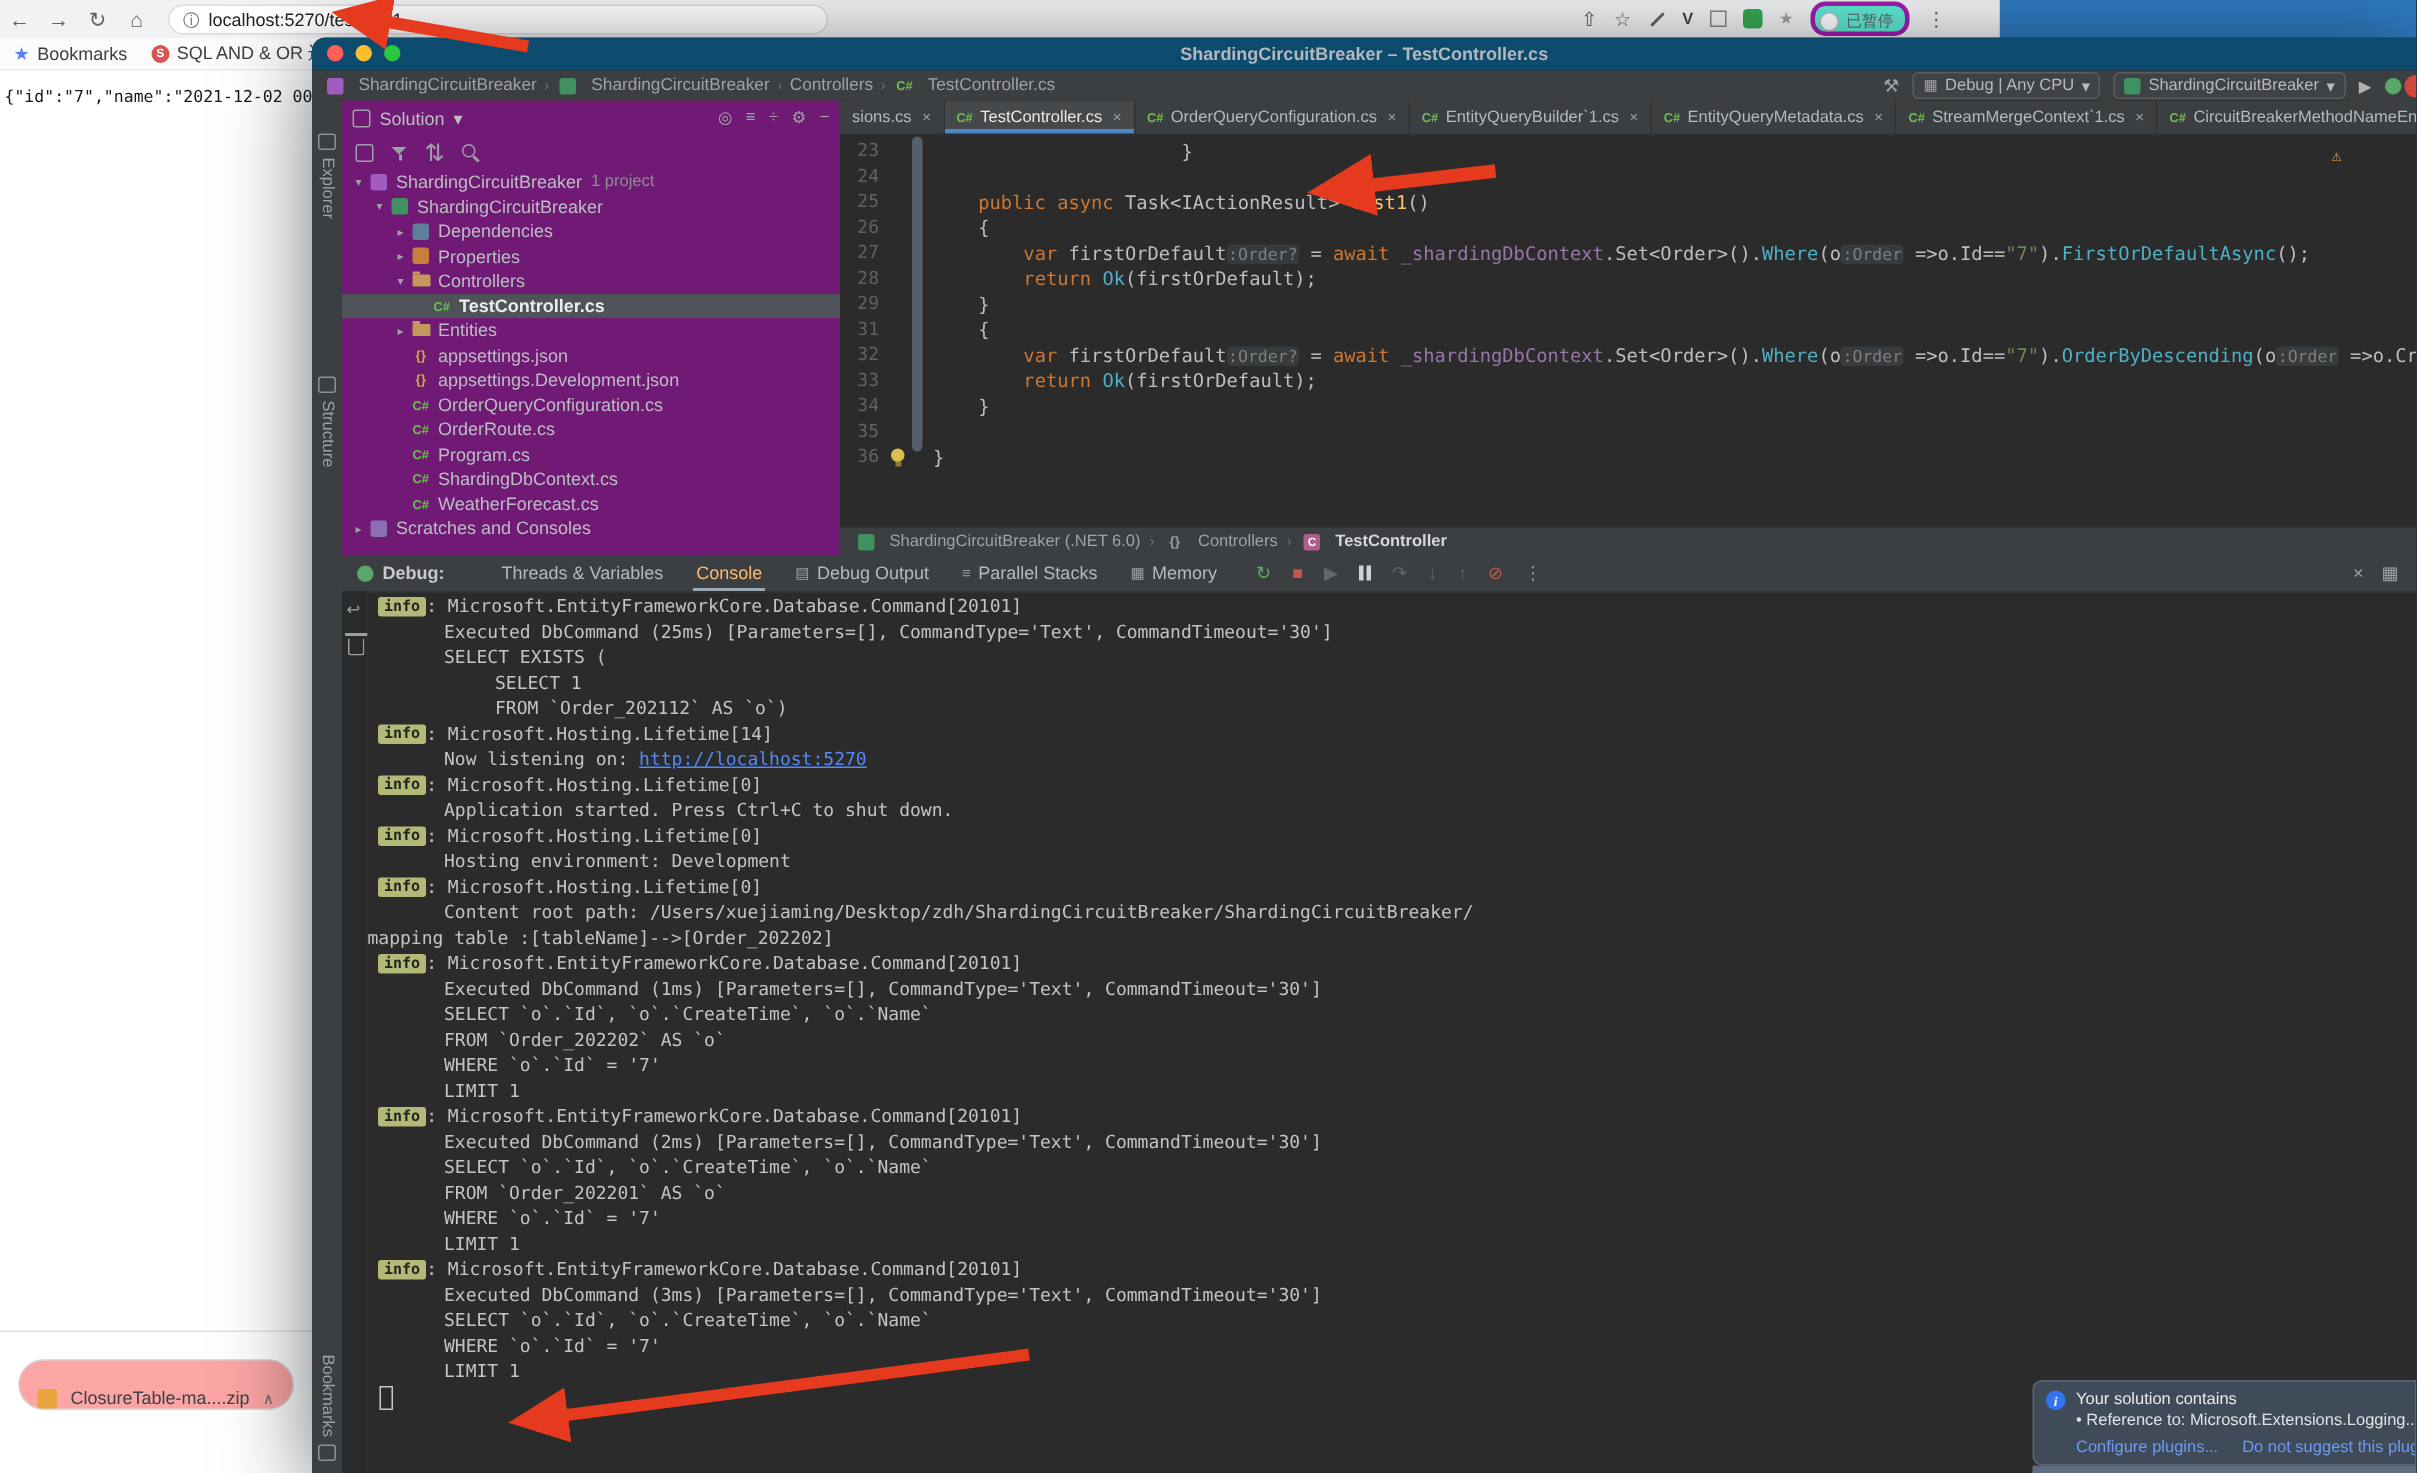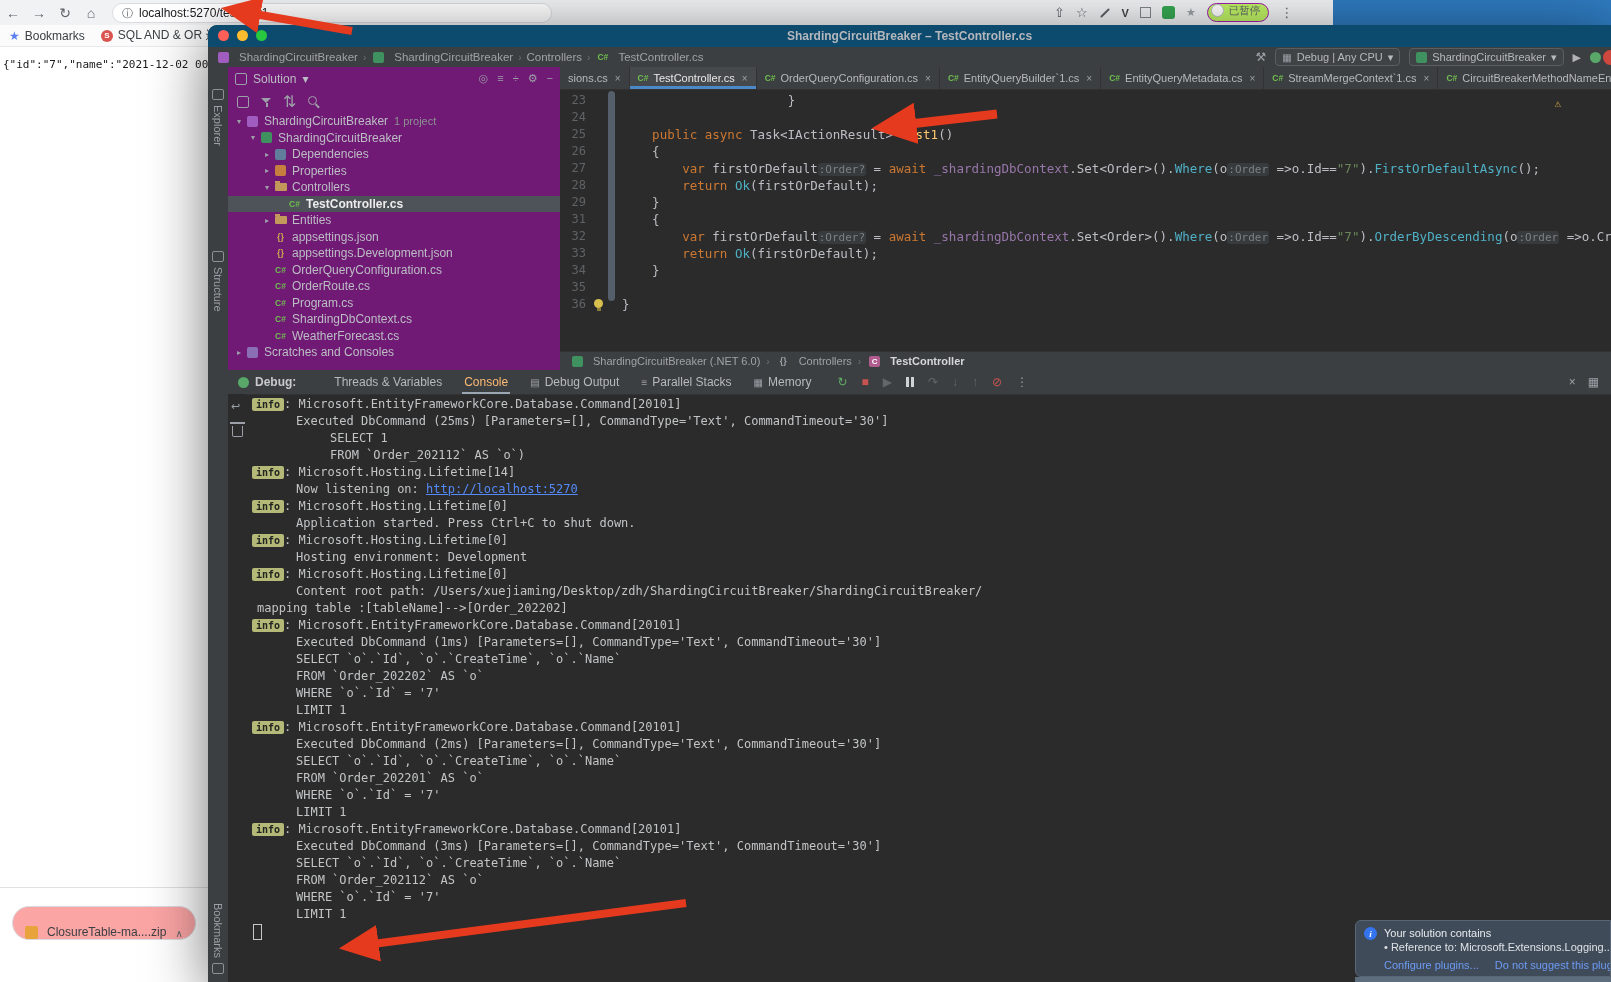--- a/index.html
+++ b/index.html
@@ -11,21 +11,21 @@
   .omnibox{position:absolute;left:112px;top:3px;width:420px;height:18px;background:#fff;border:1px solid #dadce0;border-radius:10px;display:flex;align-items:center;padding:0 9px;gap:6px}
   .omni-info{font-size:11px;color:#5f6368}
   .omni-url{font-size:12px;color:#202124;white-space:nowrap}
   .b-right{position:absolute;left:1054px;top:0;height:25px;display:flex;align-items:center;gap:11px}
   .bi{font-size:13px;color:#5f6368}
   .ext-pen{width:12px;height:2px;background:#5f6368;transform:rotate(-45deg);border-radius:1px}
   .ext-v{font-size:11px;font-weight:bold;color:#444}
   .ext-crop{width:9px;height:9px;border:1.5px solid #80868b}
   .ext-green{width:13px;height:13px;background:#36a852;border-radius:3px}
   .ext-pin{font-size:11px;color:#9aa0a6}
-  .pill{height:17px;border:1px solid #a21caf;background:#bef264;border-radius:10px;display:flex;align-items:flex-start;gap:5px;padding:0 8px 0 3px}
+  .pill{height:17px;border:3px solid #a21caf;background:#5eead4;border-radius:10px;display:flex;align-items:flex-end;gap:5px;padding:0 8px 0 3px}
   .pill-dot{width:11px;height:11px;border-radius:50%;background:#fff;border:1px solid #b9bdc2}
   .pill-txt{font-size:10.5px;color:#5f6368}
   .b-bookmarks{position:absolute;left:0;top:25px;right:0;height:21px;background:#fbfbfc;border-bottom:1px solid #e8eaed;display:flex;align-items:center;padding-left:9px;gap:16px;font-size:12px;color:#3c4043}
   .bkm{display:flex;align-items:center;gap:5px;white-space:nowrap}
   .star-blue{color:#5a7ff0;font-size:12px}
   .site-ico{width:12px;height:12px;border-radius:50%;background:#d9534f;color:#fff;font-size:8px;font-weight:bold;display:flex;align-items:center;justify-content:center}
   .b-page-text{position:absolute;left:3px;top:58px;font:11px "DejaVu Sans Mono",monospace;color:#1a1a1a;white-space:nowrap}
   .b-shelf{position:absolute;left:0;bottom:0;right:0;height:94px;background:#fff;border-top:1px solid #dfe1e5}
   .dl-chip{position:absolute;left:12px;top:18px;height:32px;border:1px solid #d9dbe0;border-radius:17px;background:#fca5a5;display:flex;align-items:flex-end;padding:0 12px;gap:9px;font-size:12px;color:#3c4043}
   .zip-ico{width:13px;height:13px;background:#e8a33d;border-radius:2px}
@@ -486,47 +486,47 @@
         <span>▦</span>
       </span>
     </div>
     <div class="cgutter">
       <span class="cg1">↩</span>
       <span class="trash"></span>
     </div>
     <div class="console">
         <div class="lrow"><span class="badge">info</span><span class="lt">: Microsoft.EntityFrameworkCore.Database.Command[20101]</span></div>
         <div class="lrow"><span class="lt" style="padding-left: 51px;">Executed DbCommand (25ms) [Parameters=[], CommandType='Text', CommandTimeout='30']</span></div>
+        <div class="lrow"><span class="lt" style="padding-left: 51px;">SELECT EXISTS (</span></div>
         <div class="lrow"><span class="lt" style="padding-left: 85px;">SELECT 1</span></div>
         <div class="lrow"><span class="lt" style="padding-left: 85px;">FROM `Order_202112` AS `o`)</span></div>
         <div class="lrow"><span class="badge">info</span><span class="lt">: Microsoft.Hosting.Lifetime[14]</span></div>
         <div class="lrow"><span class="lt" style="padding-left: 51px;">Now listening on: </span><span class="clink">http://localhost:5270</span></div>
         <div class="lrow"><span class="badge">info</span><span class="lt">: Microsoft.Hosting.Lifetime[0]</span></div>
         <div class="lrow"><span class="lt" style="padding-left: 51px;">Application started. Press Ctrl+C to shut down.</span></div>
         <div class="lrow"><span class="badge">info</span><span class="lt">: Microsoft.Hosting.Lifetime[0]</span></div>
         <div class="lrow"><span class="lt" style="padding-left: 51px;">Hosting environment: Development</span></div>
         <div class="lrow"><span class="badge">info</span><span class="lt">: Microsoft.Hosting.Lifetime[0]</span></div>
         <div class="lrow"><span class="lt" style="padding-left: 51px;">Content root path: /Users/xuejiaming/Desktop/zdh/ShardingCircuitBreaker/ShardingCircuitBreaker/</span></div>
-        <div class="lrow"><span class="lt" style="padding-left: 0px; margin-left: 12px;">mapping table :[tableName]--&gt;[Order_202202]</span></div>
+        <div class="lrow"><span class="lt" style="padding-left: 0px;">mapping table :[tableName]--&gt;[Order_202202]</span></div>
         <div class="lrow"><span class="badge">info</span><span class="lt">: Microsoft.EntityFrameworkCore.Database.Command[20101]</span></div>
         <div class="lrow"><span class="lt" style="padding-left: 51px;">Executed DbCommand (1ms) [Parameters=[], CommandType='Text', CommandTimeout='30']</span></div>
         <div class="lrow"><span class="lt" style="padding-left: 51px;">SELECT `o`.`Id`, `o`.`CreateTime`, `o`.`Name`</span></div>
         <div class="lrow"><span class="lt" style="padding-left: 51px;">FROM `Order_202202` AS `o`</span></div>
         <div class="lrow"><span class="lt" style="padding-left: 51px;">WHERE `o`.`Id` = '7'</span></div>
         <div class="lrow"><span class="lt" style="padding-left: 51px;">LIMIT 1</span></div>
         <div class="lrow"><span class="badge">info</span><span class="lt">: Microsoft.EntityFrameworkCore.Database.Command[20101]</span></div>
         <div class="lrow"><span class="lt" style="padding-left: 51px;">Executed DbCommand (2ms) [Parameters=[], CommandType='Text', CommandTimeout='30']</span></div>
         <div class="lrow"><span class="lt" style="padding-left: 51px;">SELECT `o`.`Id`, `o`.`CreateTime`, `o`.`Name`</span></div>
         <div class="lrow"><span class="lt" style="padding-left: 51px;">FROM `Order_202201` AS `o`</span></div>
         <div class="lrow"><span class="lt" style="padding-left: 51px;">WHERE `o`.`Id` = '7'</span></div>
         <div class="lrow"><span class="lt" style="padding-left: 51px;">LIMIT 1</span></div>
         <div class="lrow"><span class="badge">info</span><span class="lt">: Microsoft.EntityFrameworkCore.Database.Command[20101]</span></div>
         <div class="lrow"><span class="lt" style="padding-left: 51px;">Executed DbCommand (3ms) [Parameters=[], CommandType='Text', CommandTimeout='30']</span></div>
         <div class="lrow"><span class="lt" style="padding-left: 51px;">SELECT `o`.`Id`, `o`.`CreateTime`, `o`.`Name`</span></div>
-        <div class="lrow"><span class="lt" style="padding-left: 51px;">FROM `Order_202112` AS `o`</span></div>
         <div class="lrow"><span class="lt" style="padding-left: 51px;">WHERE `o`.`Id` = '7'</span></div>
         <div class="lrow"><span class="lt" style="padding-left: 51px;">LIMIT 1</span></div>
         <div class="lrow"><span class="lt" style="padding-left: 0px;"></span><span class="ccursor"></span></div>
       </div>
   </div>
 
   <div class="notif">
     <div class="notif-row">
       <span class="info-ico">i</span>
       <div>

